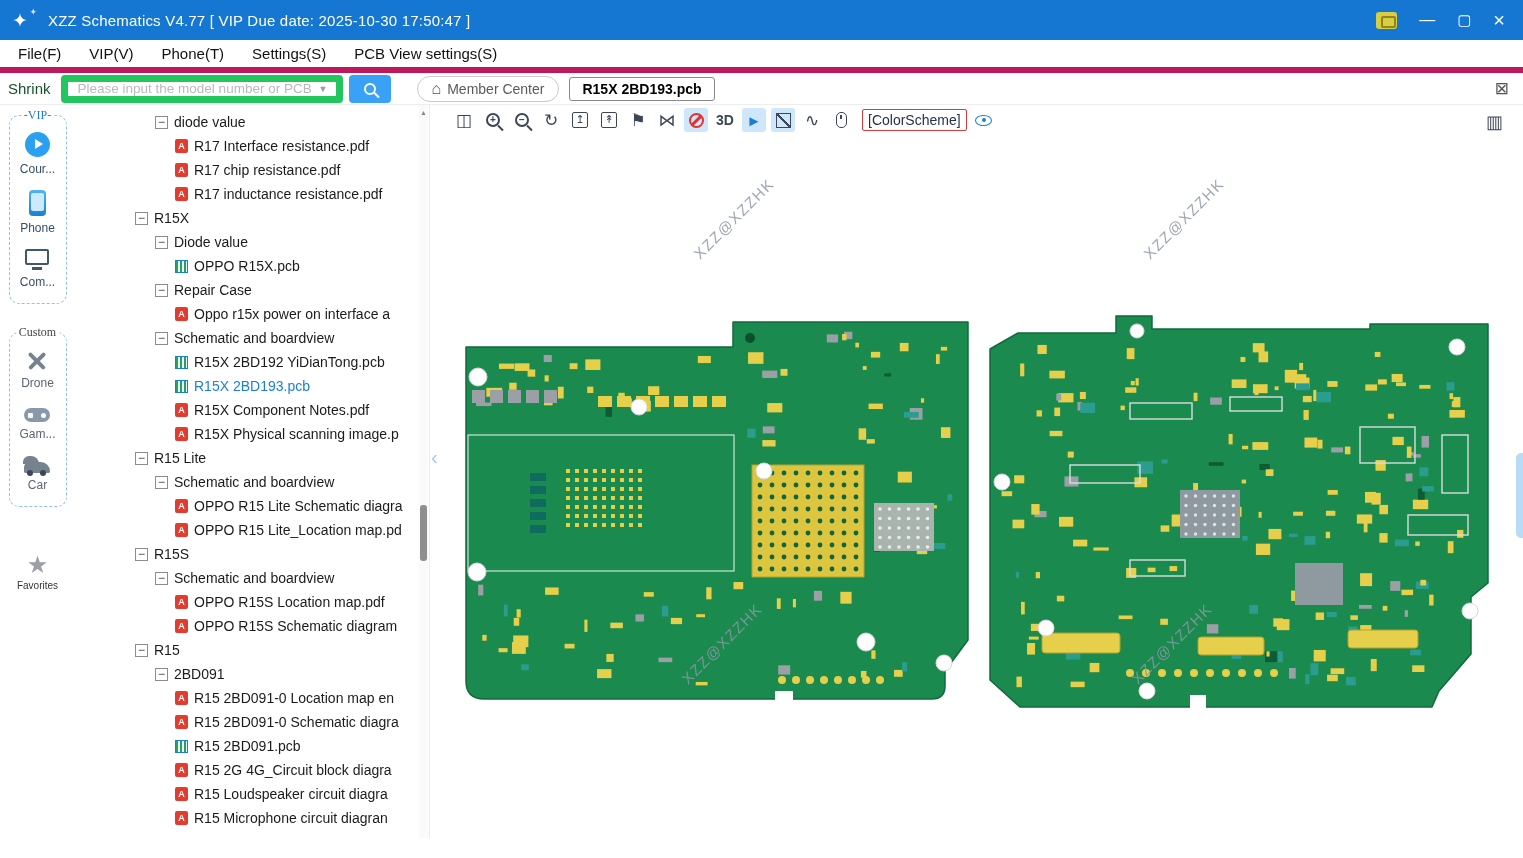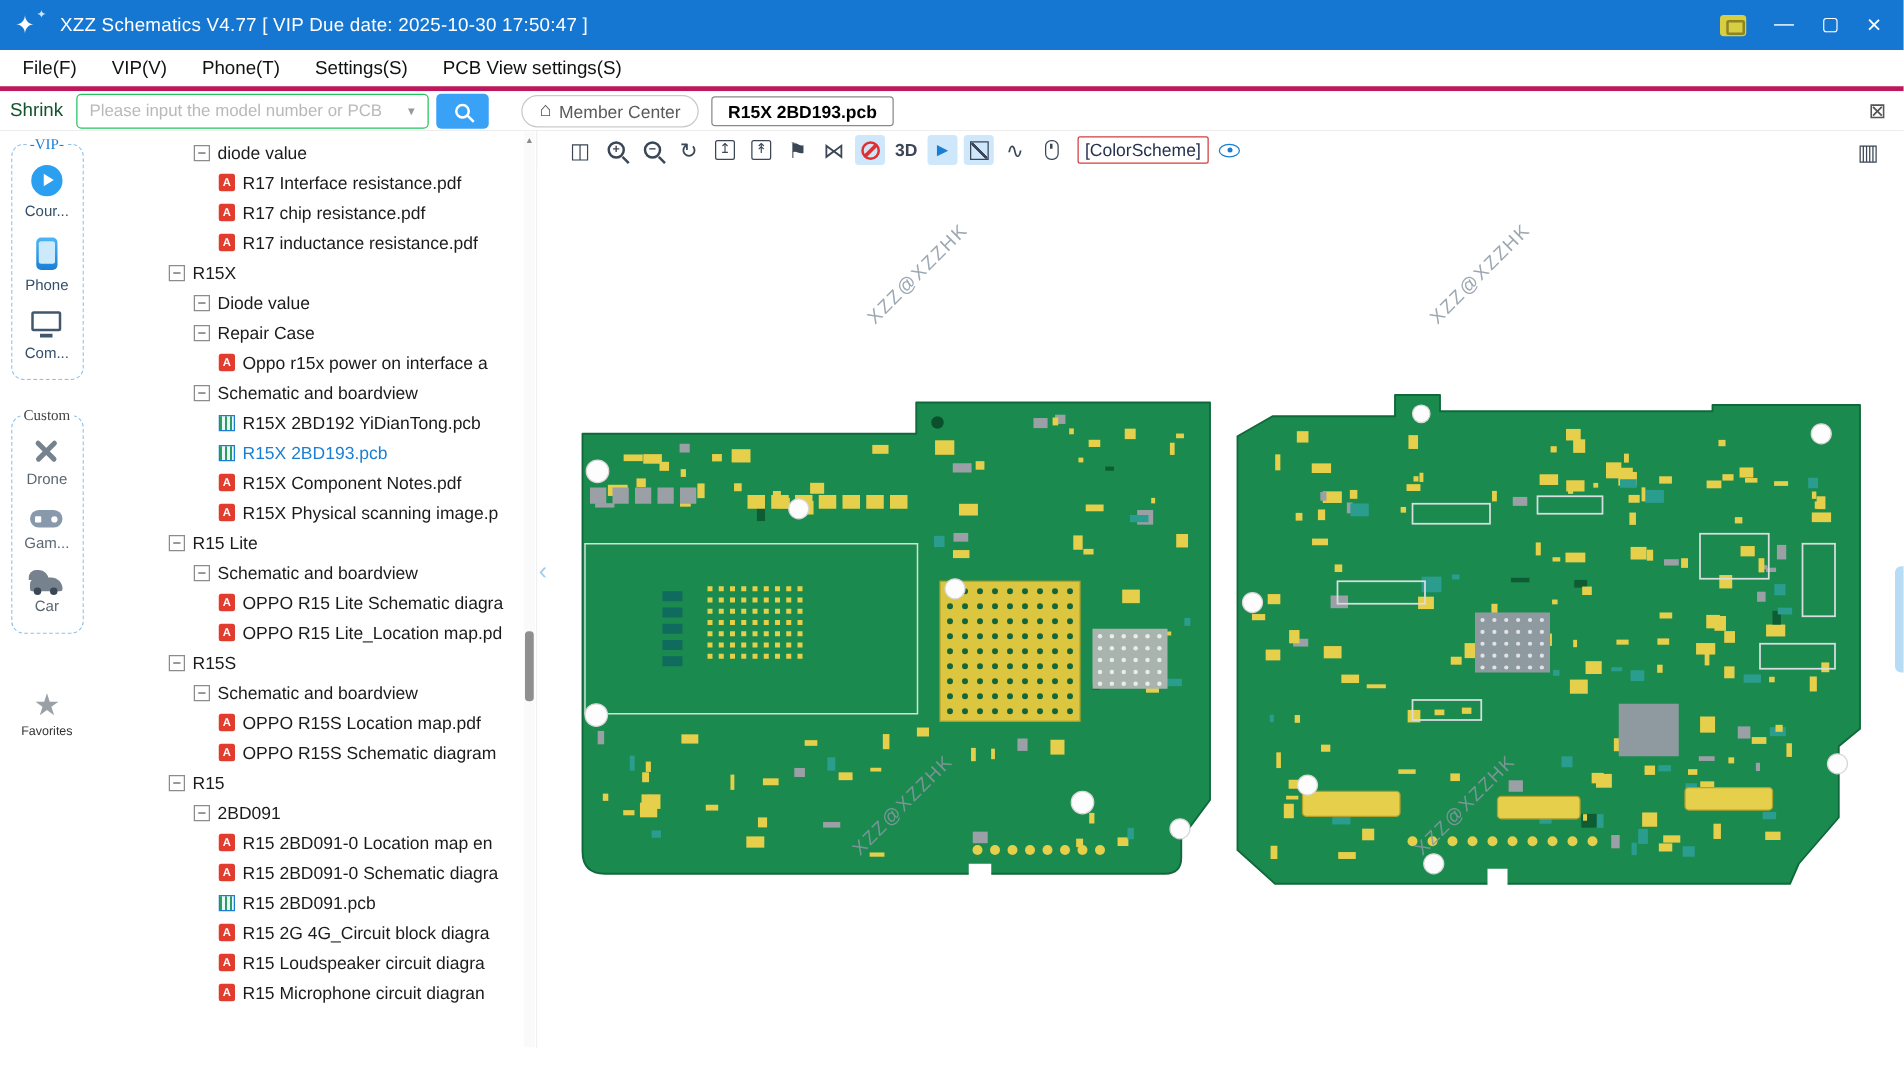--- a/index.html
+++ b/index.html
@@ -13,27 +13,27 @@
   .app-logo::after { content:"✦"; position:absolute; font-size:9px; right:1px; top:-2px; color:#cfe6ff; }
   .win-title { font-size:15px; letter-spacing:0.2px; }
   .win-controls { margin-left:auto; display:flex; align-items:center; gap:22px; padding-right:18px; }
   .vip-badge { width:21px; height:17px; background:#d8ce41; border-radius:3px; position:relative; }
   .vip-badge::after { content:""; position:absolute; left:5px; top:4px; width:11px; height:8px; border:2px solid #8e8420; border-radius:2px; }
   .wc { font-size:16px; line-height:16px; color:#fff; cursor:default; }
   .wc.max { font-size:15px; }
   .wc.close { font-size:20px; }
 
   
-  .menubar { height:33px; background:#fff; display:flex; align-items:center; padding-left:4px; font-size:15px; color:#111; border-bottom:4px solid #be185d; flex:none; }
+  .menubar { height:33px; background:#fff; display:flex; align-items:center; padding-left:4px; font-size:15px; color:#111; border-bottom:6px solid #be185d; flex:none; }
   .menu-item { padding:0 14px; height:100%; display:flex; align-items:center; cursor:default; }
 
   
   .toolbar { height:32px; background:#fff; display:flex; align-items:center; padding-left:8px; border-bottom:1px solid #ededed; flex:none; }
   .shrink { font-size:15px; color:#14532d; margin-right:10px; }
-  .search-wrap { position:relative; width:282px; height:28px; border:1px solid #22c55e; border-radius:4px; display:flex; align-items:center; background:#fff; }
+  .search-wrap { position:relative; width:282px; height:28px; border:7px solid #22c55e; border-radius:4px; display:flex; align-items:center; background:#fff; }
   .search-wrap input { border:none; outline:none; width:100%; font-size:13.5px; padding:0 24px 0 10px; color:#333; font-family:"Liberation Sans",sans-serif; background:transparent; }
   .search-wrap input::placeholder { color:#b9b9b9; }
   .search-caret { position:absolute; right:8px; color:#999; font-size:9px; }
   .search-caret::before { content:"▼"; }
   .search-btn { width:42px; height:28px; background:#3aa2f6; border-radius:4px; display:flex; align-items:center; justify-content:center; margin-left:6px; cursor:pointer; }
   .mag { width:12px; height:12px; border:2px solid #fff; border-radius:50%; position:relative; }
   .mag::after { content:""; position:absolute; width:7px; height:2px; background:#fff; transform:rotate(45deg); right:-6px; bottom:-3px; }
   .member-pill { margin-left:26px; height:26px; border:1px solid #c9c9c9; border-radius:13px; display:flex; align-items:center; padding:0 14px; color:#5a5a5a; font-size:14px; gap:6px; background:#fff; }
   .home-ic::before { content:"⌂"; font-size:16px; color:#555; }
   .doc-tab { margin-left:10px; height:24px; border:1px solid #8a8a8a; border-radius:3px; display:flex; align-items:center; padding:0 12px; font-size:14px; font-weight:bold; color:#000; background:#fff; }
@@ -222,20 +222,24 @@
             <span class="pdf-ico">A</span>
             <span class="tree-label">R17 inductance resistance.pdf</span>
           </div>
           <div class="tree-row" style="padding-left: 60px;">
             <span class="minus-box">−</span>
             <span class="tree-label">R15X</span>
           </div>
           <div class="tree-row" style="padding-left: 80px;">
             <span class="minus-box">−</span>
             <span class="tree-label">Diode value</span>
+          </div>
+          <div class="tree-row" style="padding-left: 100px;">
+            <span class="pcb-ico"></span>
+            <span class="tree-label">OPPO R15X.pcb</span>
           </div>
           <div class="tree-row" style="padding-left: 80px;">
             <span class="minus-box">−</span>
             <span class="tree-label">Repair Case</span>
           </div>
           <div class="tree-row" style="padding-left: 100px;">
             <span class="pdf-ico">A</span>
             <span class="tree-label">Oppo r15x power on interface a</span>
           </div>
           <div class="tree-row" style="padding-left: 80px;">

